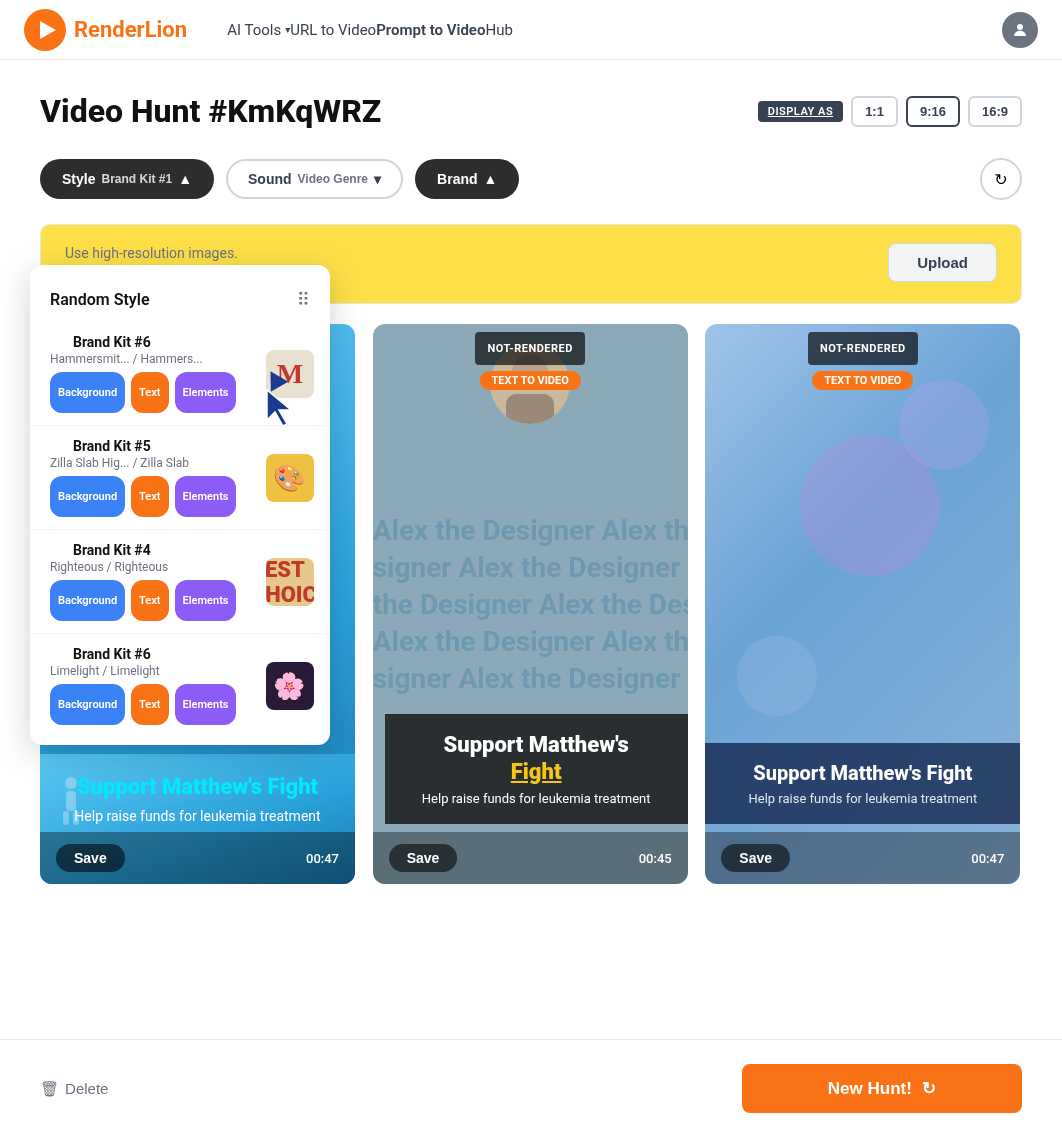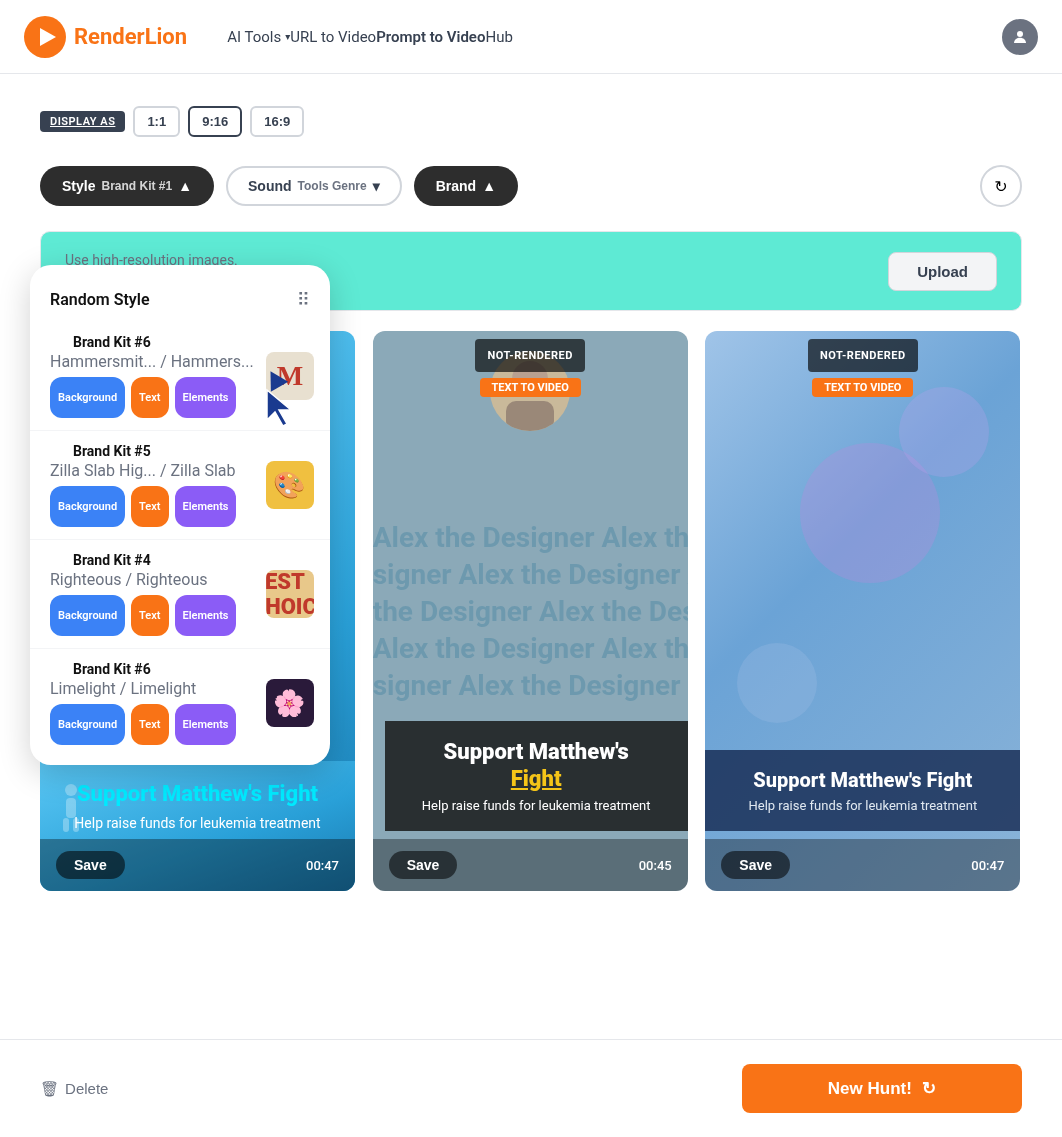--- a/index.html
+++ b/index.html
@@ -1,20 +1,20 @@
 <!DOCTYPE html>
 <html><head>
   <meta charset="utf-8">
   <style>
     * { box-sizing: border-box; margin: 0; padding: 0; }
     body { font-family: -apple-system, BlinkMacSystemFont, 'Segoe UI', Roboto, sans-serif; background: #fff; width: 1062px; min-height: 1137px; position: relative; }
 
     
     .navbar {
-      display: flex; align-items: center; padding: 0 24px; height: 74px;
+      display: flex; align-items: center; padding: 0 24px; height: 60px;
       border-bottom: 1px solid #e5e7eb; background: #fff;
     }
     .navbar-logo { display: flex; align-items: center; gap: 8px; margin-right: 40px; }
     .logo-icon { width: 42px; height: 42px; }
     .logo-text { font-size: 22px; font-weight: 700; color: #1a1a1a; }
     .logo-text span { color: #f97316; }
     .nav-links { display: flex; align-items: center; flex: 1; }
     .nav-link {
       font-size: 15px; color: #374151; text-decoration: none; cursor: pointer;
       display: flex; align-items: center; gap: 4px;
@@ -58,36 +58,36 @@
     .toolbar-btn.primary { background: #2d2d2d; color: #fff; }
     .toolbar-refresh {
       width: 42px; height: 42px; border-radius: 50%; background: #fff;
       border: 2px solid #d1d5db; cursor: pointer; display: flex; align-items: center;
       justify-content: center; font-size: 16px; margin-left: auto;
     }
 
     
     .dropdown-overlay {
       position: absolute; top: 265px; left: 30px; width: 300px;
-      background: #fff; border-radius: 21px; box-shadow: 0 8px 32px rgba(0,0,0,0.18);
+      background: #fff; border-radius: 12px; box-shadow: 0 8px 32px rgba(0,0,0,0.18);
       z-index: 100; padding: 16px 0 8px;
     }
     .dropdown-header {
       display: flex; align-items: center; justify-content: space-between;
       padding: 8px 20px 12px;
     }
     .dropdown-header-label { font-size: 16px; font-weight: 600; color: #111; }
     .dot-menu { color: #6b7280; font-size: 18px; cursor: pointer; }
     .dropdown-item {
       padding: 12px 20px; cursor: pointer; border-bottom: 1px solid #f3f4f6;
       position: relative;
     }
     .dropdown-item:last-child { border-bottom: none; }
     .kit-name { font-size: 14px; font-weight: 700; color: #111; margin-bottom: 2px; padding-left: 23px; }
-    .kit-fonts { font-size: 16px; color: #6b7280; margin-bottom: 6px; }
+    .kit-fonts { font-size: 12px; color: #6b7280; margin-bottom: 6px; }
     .kit-tags { display: flex; gap: 6px; flex-wrap: wrap; }
     .tag {
       font-size: 11px; padding: 14px 8px; border-radius: 12px; font-weight: 600;
     }
     .tag-bg { background: #3b82f6; color: #fff; }
     .tag-text { background: #f97316; color: #fff; }
     .tag-elements { background: #8b5cf6; color: #fff; }
     .kit-preview {
       position: absolute; right: 16px; top: 50%; transform: translateY(-50%);
       width: 48px; height: 48px; border-radius: 8px; overflow: hidden;
@@ -100,21 +100,21 @@
       border-radius: 12px; overflow: hidden; position: relative;
       background: #87ceeb; aspect-ratio: 9/16; max-height: 560px;
     }
     .card-badge-row { position: absolute; top: 12px; left: 0; right: 0; display: flex; flex-direction: column; align-items: center; gap: 6px; }
     .badge-not-rendered {
       background: rgba(0,0,0,0.65); color: #fff; font-size: 11px; font-weight: 700;
       padding: 10px 12px; border-radius: 4px; letter-spacing: 0.5px;
     }
     .badge-text-to-video {
       background: #f97316; color: #fff; font-size: 11px; font-weight: 700;
-      padding: 3px 12px; border-radius: 4px;
+      padding: 3px 12px; border-radius: 9px;
     }
 
     
     .card1 { background: linear-gradient(160deg, #5bc8f5 0%, #29a0d8 60%, #1a7ab0 100%); }
     .card1 .title-overlay {
       position: absolute; bottom: 0; left: 0; right: 0;
       padding: 20px 16px 60px;
       display: flex; flex-direction: column; align-items: center;
     }
     .card1 .main-title { font-size: 22px; font-weight: 800; color: #00eaff; text-align: center; margin-bottom: 8px; line-height: 1.2; }
@@ -172,22 +172,22 @@
     }
     .delete-btn { color: #6b7280; background: none; border: none; cursor: pointer; font-size: 15px; display: flex; align-items: center; gap: 6px; }
     .new-hunt-btn {
       background: #f97316; color: #fff; border: none; border-radius: 8px;
       padding: 14px 32px; font-size: 17px; font-weight: 700; cursor: pointer;
       display: flex; align-items: center; gap: 10px; min-width: 280px; justify-content: center;
     }
 
     
     .upload-row {
-      display: flex; align-items: center; justify-content: space-between;
-      background: #5eead4; border-radius: 10px; padding: 18px 24px;
+      display: flex; align-items: flex-start; justify-content: space-between;
+      background: #fde047; border-radius: 10px; padding: 18px 24px;
       margin-bottom: 20px; border: 1px solid #e5e7eb;
     }
     .upload-text { font-size: 14px; color: #6b7280; line-height: 1.5; }
     .upload-btn {
       background: #f3f4f6; color: #374151; border: 1px solid #d1d5db;
       border-radius: 8px; padding: 10px 28px; font-size: 15px; font-weight: 600; cursor: pointer;
     }
 
     
     .cursor-arrow {
@@ -233,37 +233,38 @@
         <circle cx="12" cy="8" r="4"></circle>
           <path d="M4 20c0-4 3.6-7 8-7s8 3 8 7"></path>
       </svg>
     </button>
   </div>
 </nav>
 
 <div class="main">
 
   <div class="page-header">
+    <h1 class="page-title">Video Hunt #KmKqWRZ</h1>
     <div class="display-as-row">
       <span class="display-as-label">DISPLAY AS</span>
       <button class="ratio-btn">1:1</button>
       <button class="ratio-btn active" style="border-color:#374151; font-weight:700;">9:16</button>
       <button class="ratio-btn">16:9</button>
     </div>
   </div>
 
   <div class="toolbar">
     <button class="toolbar-btn dark">
       <span>Style</span>
       <span style="font-size:12px; opacity:0.8;">Brand Kit #1</span>
       <span>▲</span>
     </button>
     <button class="toolbar-btn outline">
       <span>Sound</span>
-      <span style="font-size:12px; color:#6b7280;">Tools Genre</span>
+      <span style="font-size:12px; color:#6b7280;">Video Genre</span>
       <span>▾</span>
     </button>
     <button class="toolbar-btn primary">
       <span>Brand</span>
       <span>▲</span>
     </button>
     <button class="toolbar-refresh">
       <span>↻</span>
     </button>
   </div>

